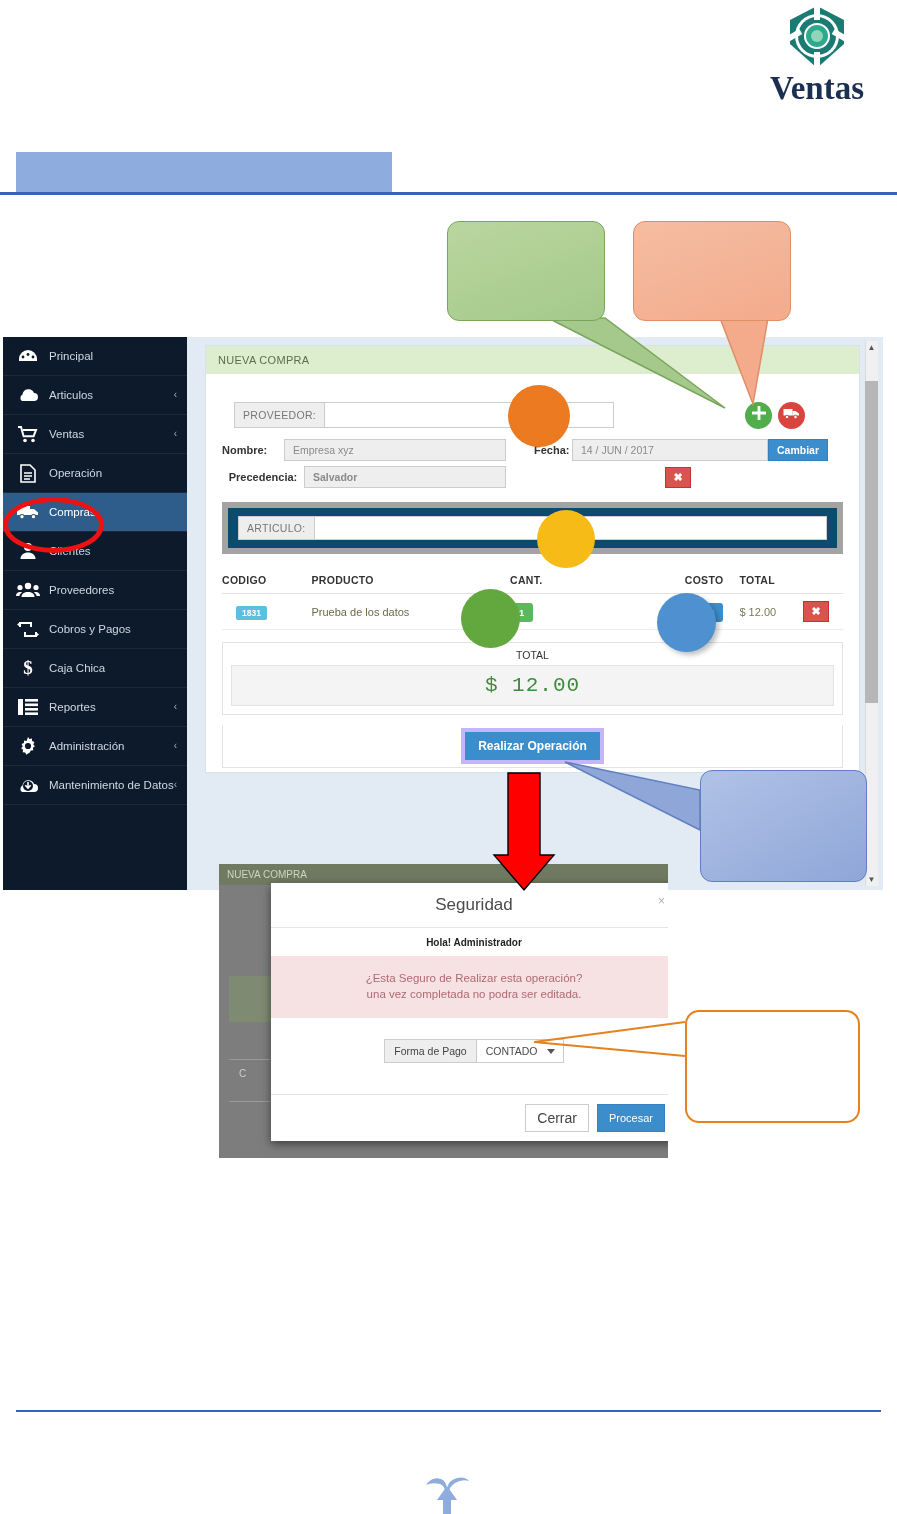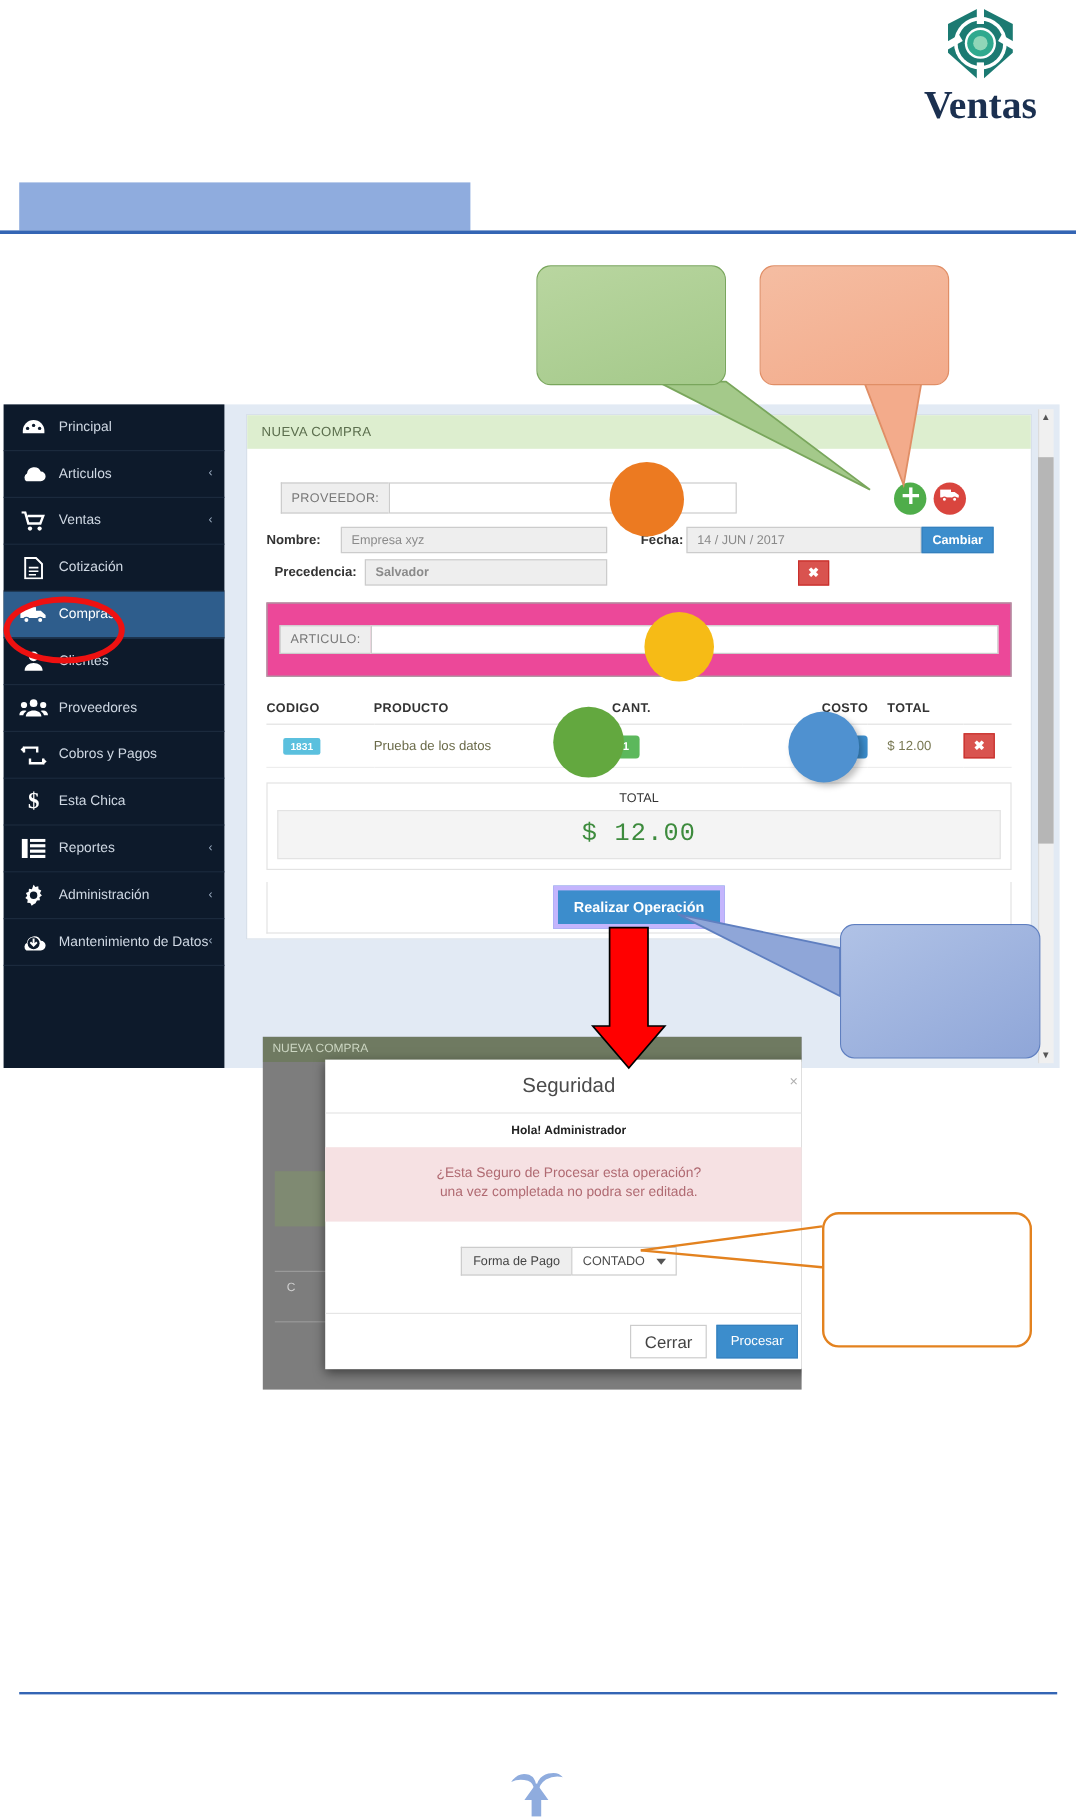--- a/index.html
+++ b/index.html
@@ -54,21 +54,21 @@
   .round-btn { width:27px; height:27px; border-radius:50%; display:flex; align-items:center; justify-content:center; color:#fff; }
   .btn-green { background:#4fad4a; }
   .btn-red { background:#d9453e; }
 
   .frm-row { display:flex; align-items:center; margin:7px 0 0 0; font-size:11px; }
   .frm-lbl { color:#333; font-weight:bold; font-size:11px; }
   .frm-inp { background:#eeeeee; border:1px solid #ccc; height:22px; color:#8a8a8a; font-size:10.5px; display:flex; align-items:center; padding-left:8px; }
   .btn-cambiar { background:#3c8dcc; color:#fff; font-size:10.5px; font-weight:bold; height:22px; padding:0 8px; display:flex; align-items:center; border:1px solid #3580bd; }
   .btn-x { background:#d9534f; border:1px solid #c9302c; color:#fff; width:26px; height:21px; display:flex; align-items:center; justify-content:center; font-size:11px; font-weight:bold; }
 
-  .art-box { background:#ec4899; border:1px solid #a3a3a3; margin:14px 0 0 0; padding:18px 10px; }
+  .art-box { background:#0c4a6e; border:6px solid #a3a3a3; margin:14px 0 0 0; padding:8px 10px; }
   .art-inp { border:1px solid #ccc; background:#fff; flex:1; }
 
   .tbl { width:100%; border-collapse:collapse; margin-top:14px; font-size:11px; }
   .tbl th { text-align:left; color:#333; font-weight:bold; font-size:10.5px; padding:6px 0 7px 0; border-bottom:1px solid #e2e2e2; letter-spacing:.3px; }
   .tbl td { padding:7px 0; color:#6b6b4a; font-size:11px; border-bottom:1px solid #ededed; }
   .badge-code { background:#5bc0de; color:#fff; font-size:8.5px; font-weight:bold; padding:2px 6px; border-radius:2px; }
   .badge-cant { background:#5cb85c; color:#fff; font-size:9.5px; font-weight:bold; padding:4px 9px; border-radius:3px; }
   .badge-cost { background:#3c8dcc; color:#fff; font-size:9.5px; font-weight:bold; padding:4px 9px; border-radius:3px; }
 
   .total-wrap { border:1px solid #e3e3e3; margin-top:12px; padding:6px 8px 8px 8px; }
@@ -182,21 +182,21 @@
         <span class="side-chev">‹</span>
       </div>
 
       <div class="side-item">
         <span class="side-ico">
           <svg width="16" height="19" viewBox="0 0 16 19">
               <path d="M1 1h9l5 5v12H1z" fill="none" stroke="#fff" stroke-width="1.6"></path>
               <path d="M4 9h8M4 12h8M4 15h6" stroke="#fff" stroke-width="1.3"></path>
             </svg>
         </span>
-        <span>Cotización</span>
+        <span>Operación</span>
       </div>
 
       <div class="side-item active">
         <span class="side-ico">
           <svg width="24" height="16" viewBox="0 0 24 16">
               <rect x="1" y="2" width="13" height="9" fill="#fff"></rect>
               <path d="M14 5h4l4 3.5V11h-8z" fill="#fff"></path>
               <circle cx="6" cy="12.7" r="2.2" fill="#fff" stroke="#2e5d8c" stroke-width="1.1"></circle>
               <circle cx="17.5" cy="12.7" r="2.2" fill="#fff" stroke="#2e5d8c" stroke-width="1.1"></circle>
             </svg>
@@ -237,21 +237,21 @@
               <path d="M19 11l3 2.5-3 2.5z" fill="#fff"></path>
             </svg>
         </span>
         <span>Cobros y Pagos</span>
       </div>
 
       <div class="side-item">
         <span class="side-ico">
           <span style="font-size:19px;font-weight:bold;color:#fff;font-family:'Liberation Serif',serif;">$</span>
         </span>
-        <span>Esta Chica</span>
+        <span>Caja Chica</span>
       </div>
 
       <div class="side-item">
         <span class="side-ico">
           <svg width="20" height="16" viewBox="0 0 20 16">
               <rect x="0" y="0" width="5" height="16" fill="#fff"></rect>
               <rect x="7" y="0" width="13" height="2.6" fill="#fff"></rect>
               <rect x="7" y="4.5" width="13" height="2.6" fill="#fff"></rect>
               <rect x="7" y="9" width="13" height="2.6" fill="#fff"></rect>
               <rect x="7" y="13.4" width="13" height="2.6" fill="#fff"></rect>
@@ -392,21 +392,21 @@
     <div style="position:absolute;left:321px;top:222px;width:30px;height:17px;background:#2f7d2f;border-radius:3px;"></div>
     <div style="position:absolute;left:395px;top:219px;width:44px;height:22px;background:#1f4a74;border-radius:3px;color:#c8d8e8;font-size:9px;text-align:right;padding:4px 4px 0 0;">0</div>
 
     <div class="modal">
       <div class="modal-title">
         <span>Seguridad</span>
         <span class="modal-close">×</span>
       </div>
       <div class="modal-greet">Hola! Administrador</div>
       <div class="modal-alert">
-        <div>¿Esta Seguro de Procesar esta operación?</div>
+        <div>¿Esta Seguro de Realizar esta operación?</div>
         <div>una vez completada no podra ser editada.</div>
       </div>
       <div class="modal-pay">
         <span class="pay-lbl">Forma de Pago</span>
         <span class="pay-sel">
           <span>CONTADO</span>
           <span class="pay-caret"></span>
         </span>
       </div>
       <div class="modal-ftr">

